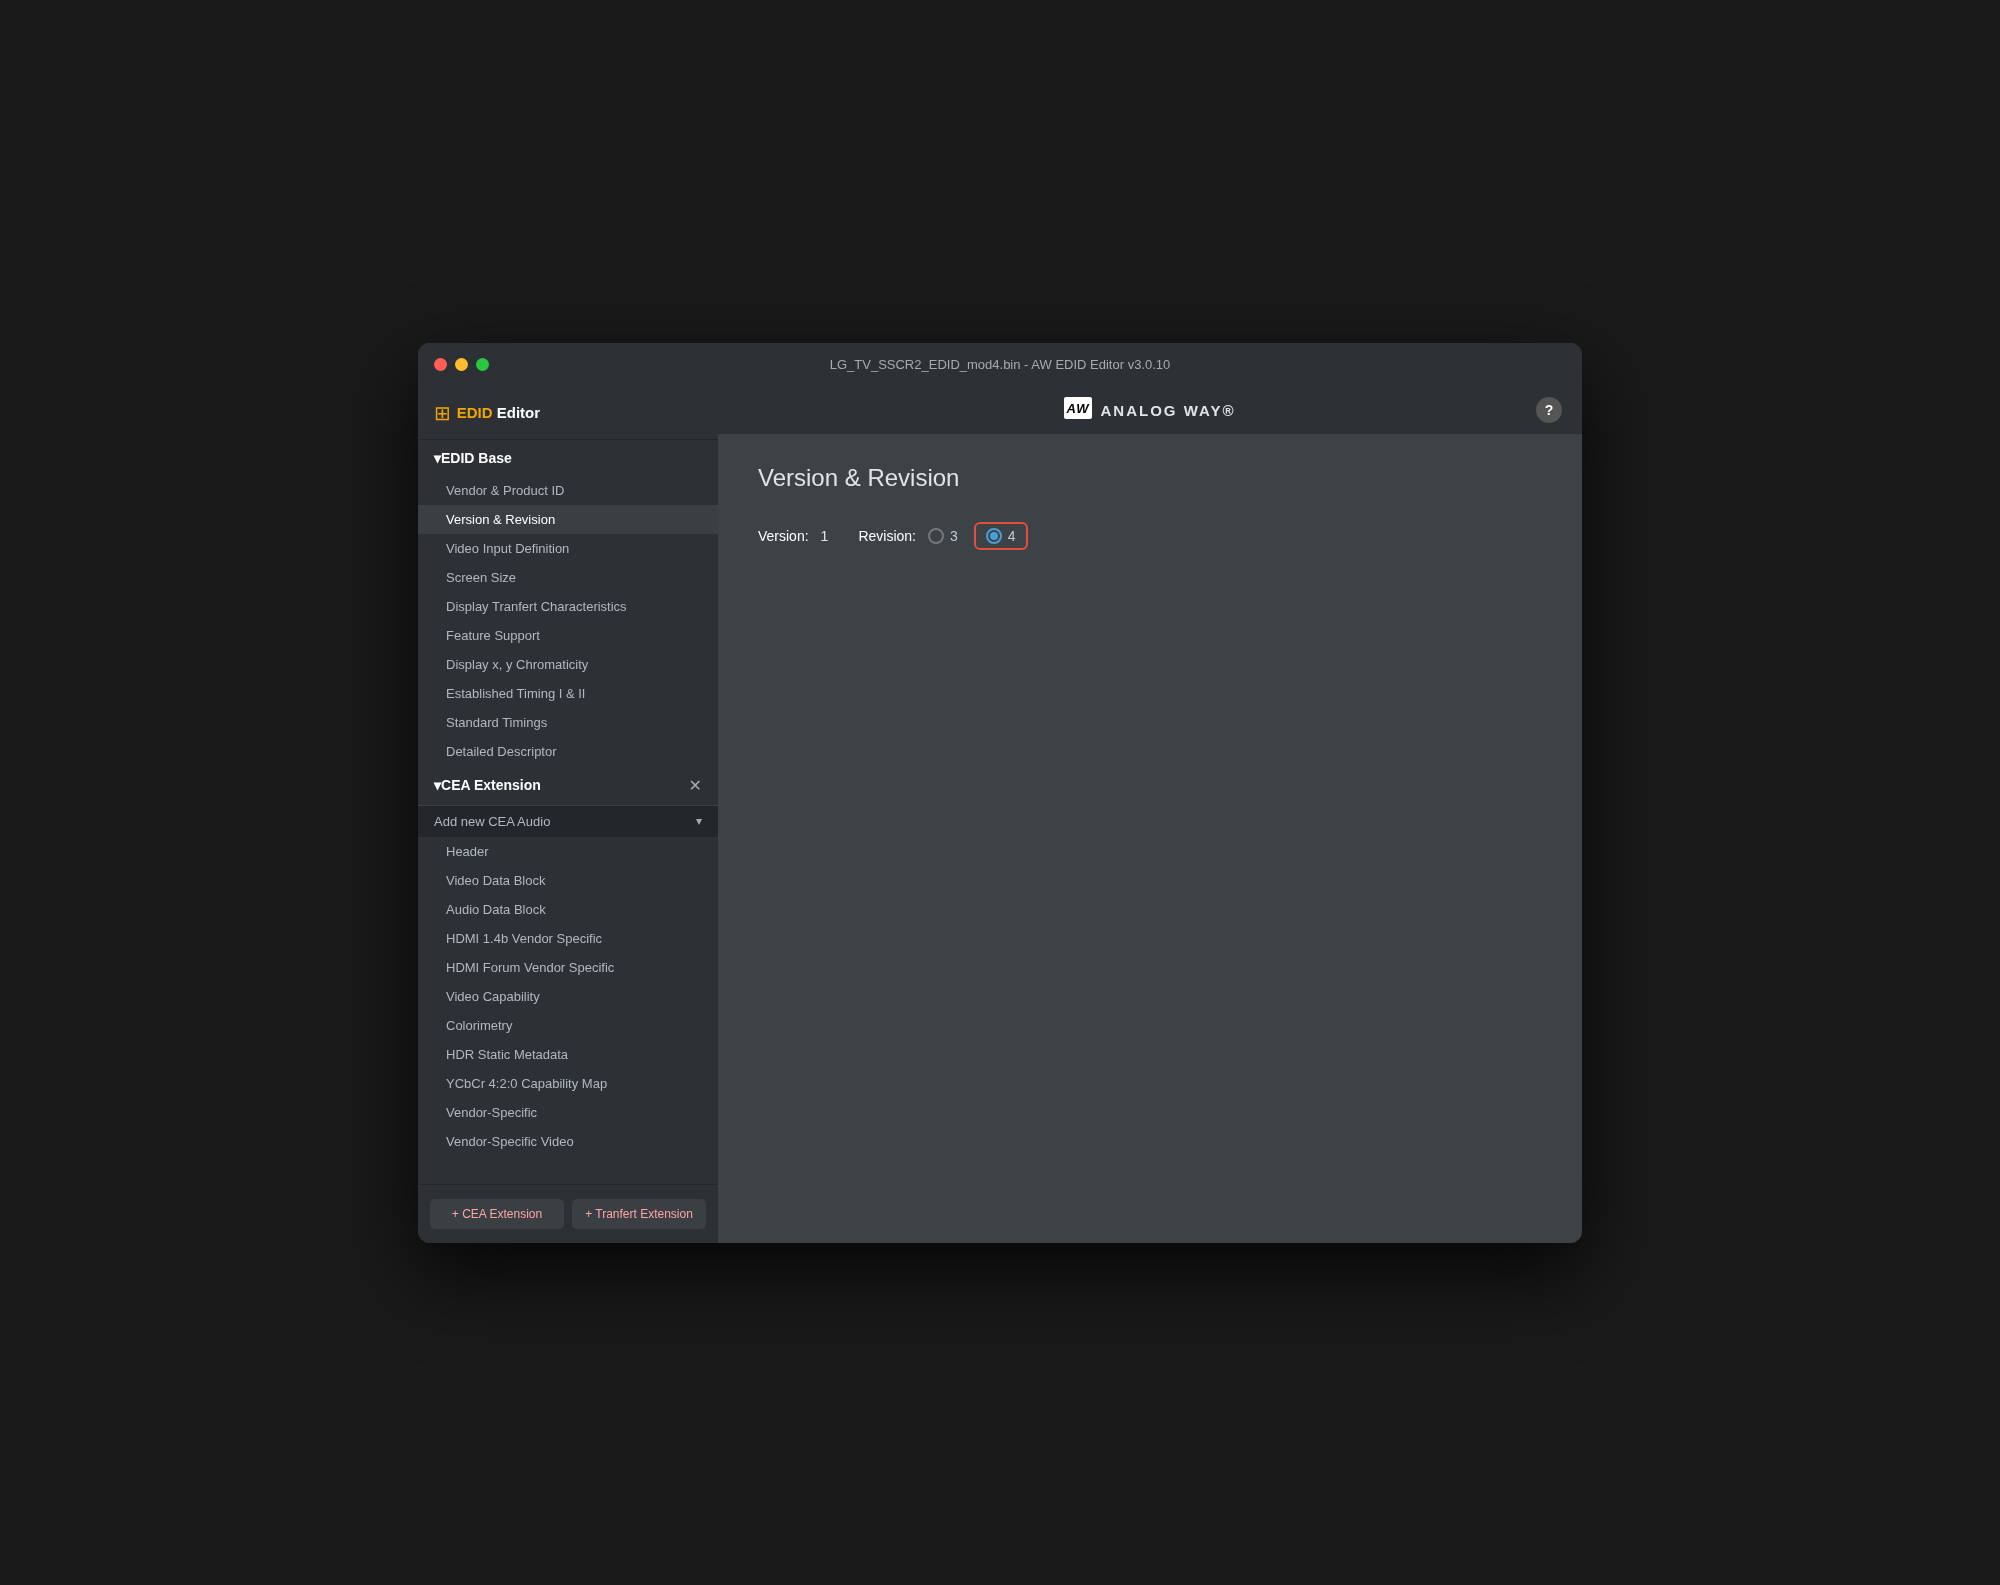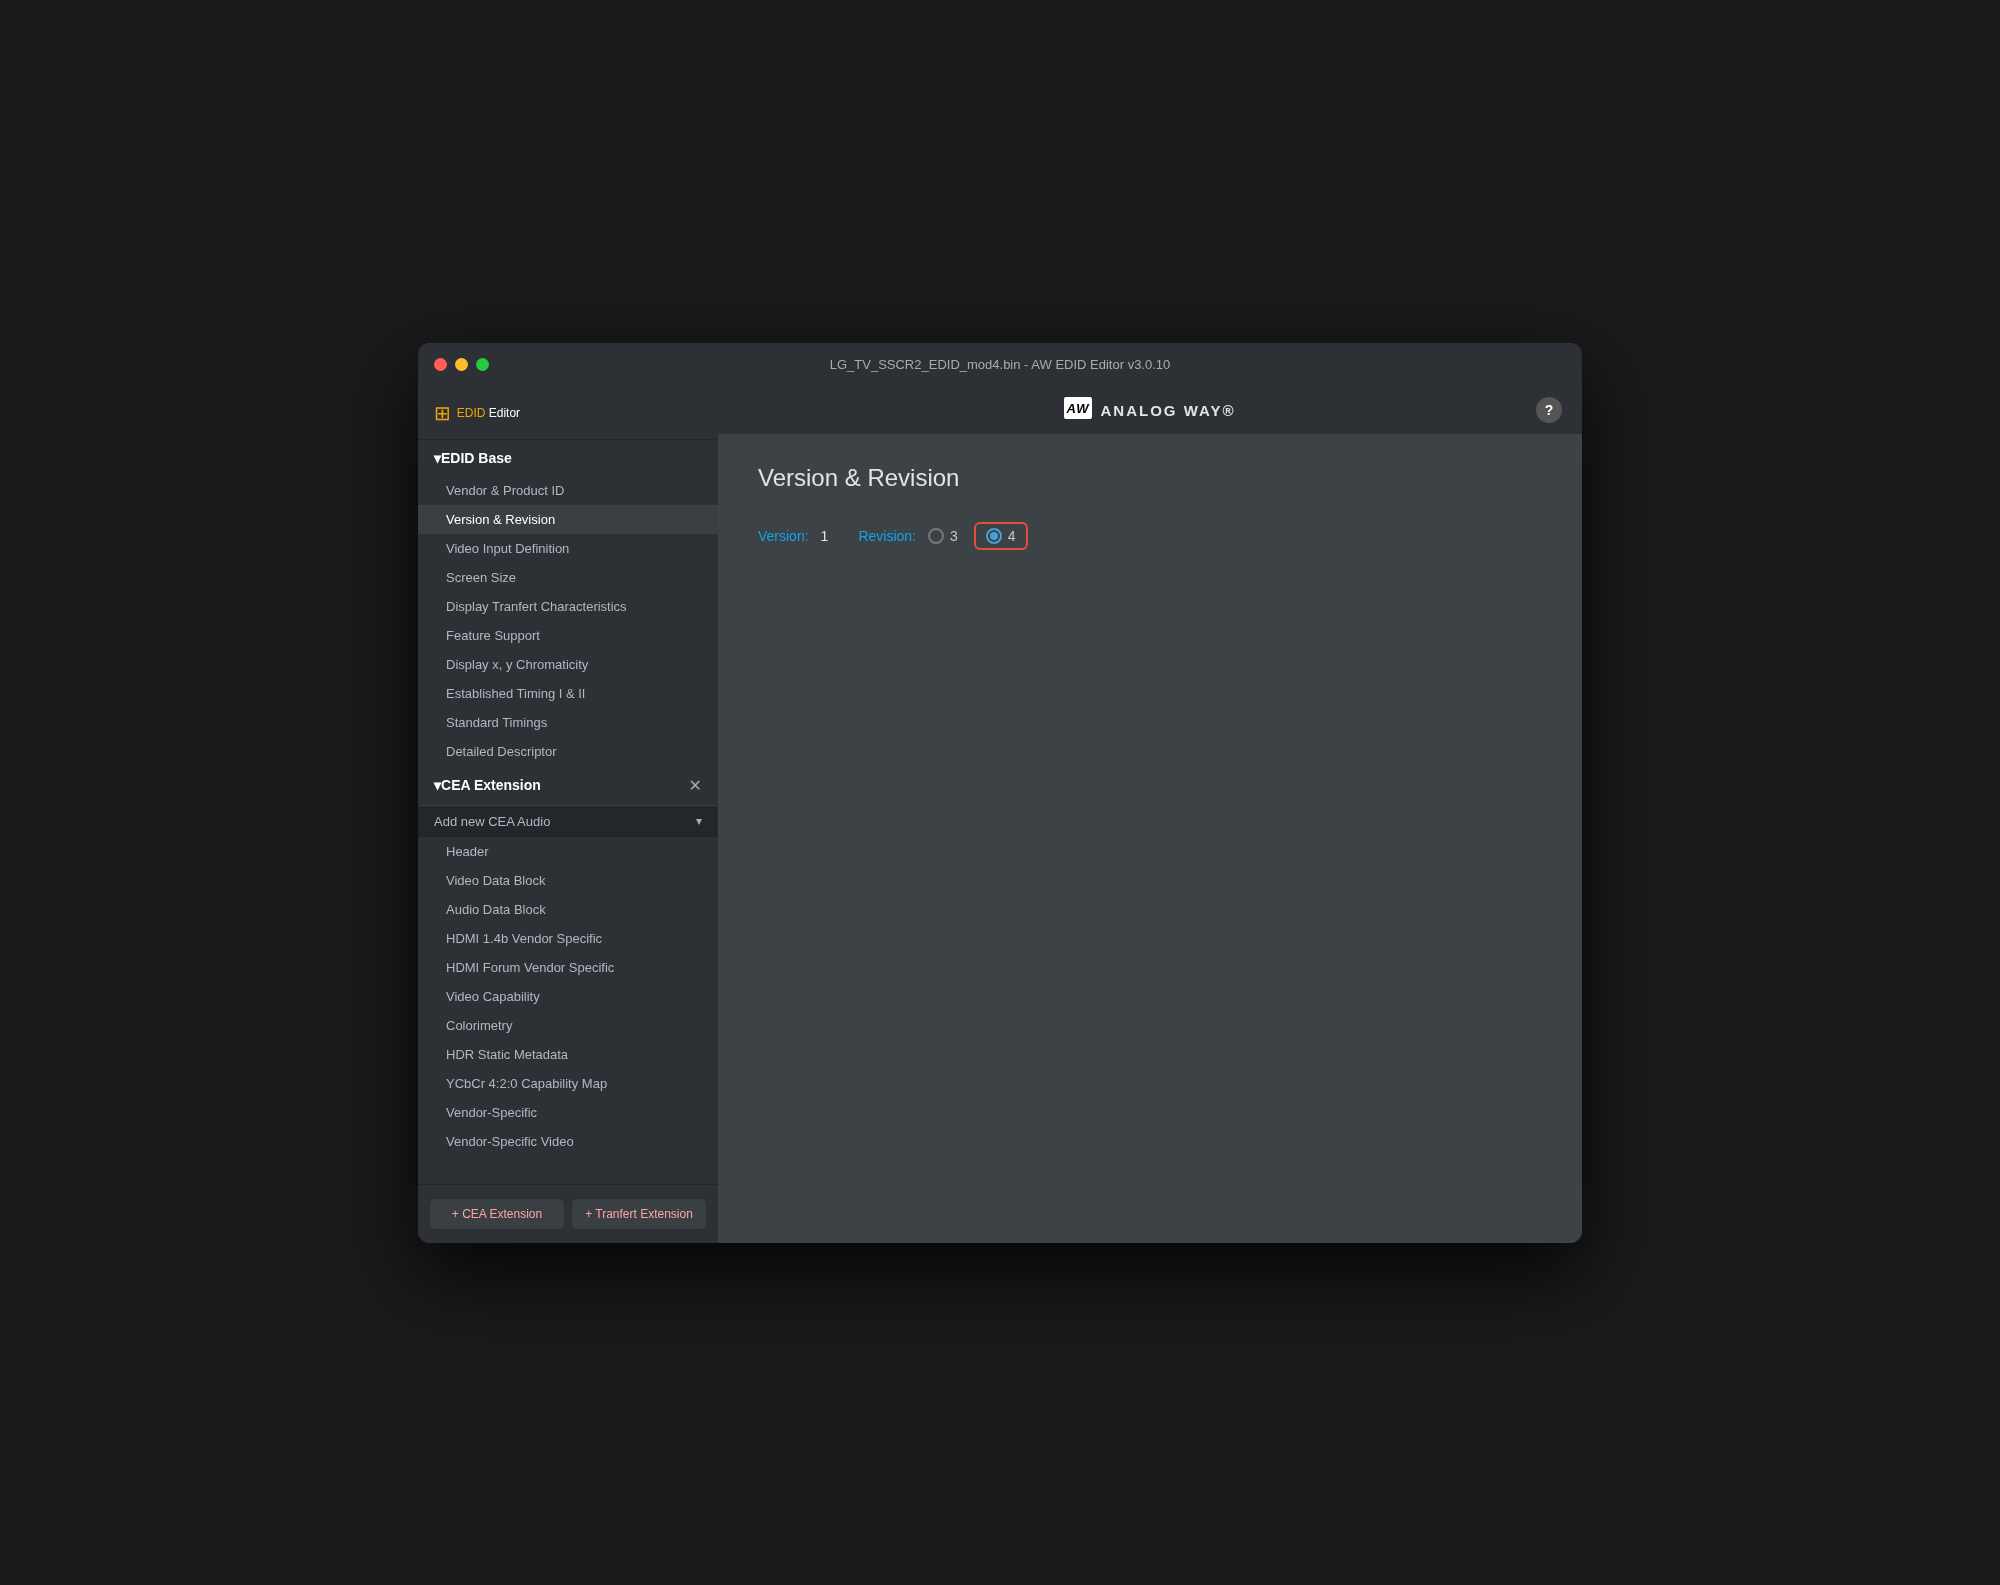--- a/index.html
+++ b/index.html
@@ -69,22 +69,22 @@
       border-bottom: 1px solid #23272b;
       flex-shrink: 0;
     }
     .logo-icon {
       color: #f0a500;
       font-size: 20px;
       margin-right: 6px;
     }
     .logo-text {
       color: #fff;
-      font-size: 12px;
-      font-weight: 400;
+      font-size: 15px;
+      font-weight: 700;
     }
     .sidebar-section-header {
       display: flex;
       align-items: center;
       justify-content: space-between;
       padding: 10px 16px;
       color: #fff;
       font-size: 14px;
       font-weight: 600;
       cursor: pointer;
@@ -201,21 +201,21 @@
       align-items: center;
       gap: 30px;
       margin-top: 10px;
     }
     .field-group {
       display: flex;
       align-items: center;
       gap: 12px;
     }
     .field-label {
-      color: #0ea5e9;
+      color: #ffffff;
       font-size: 14px;
     }
     .field-value {
       color: #e0e4e8;
       font-size: 14px;
     }
     .radio-group {
       display: flex;
       align-items: center;
       gap: 16px;

